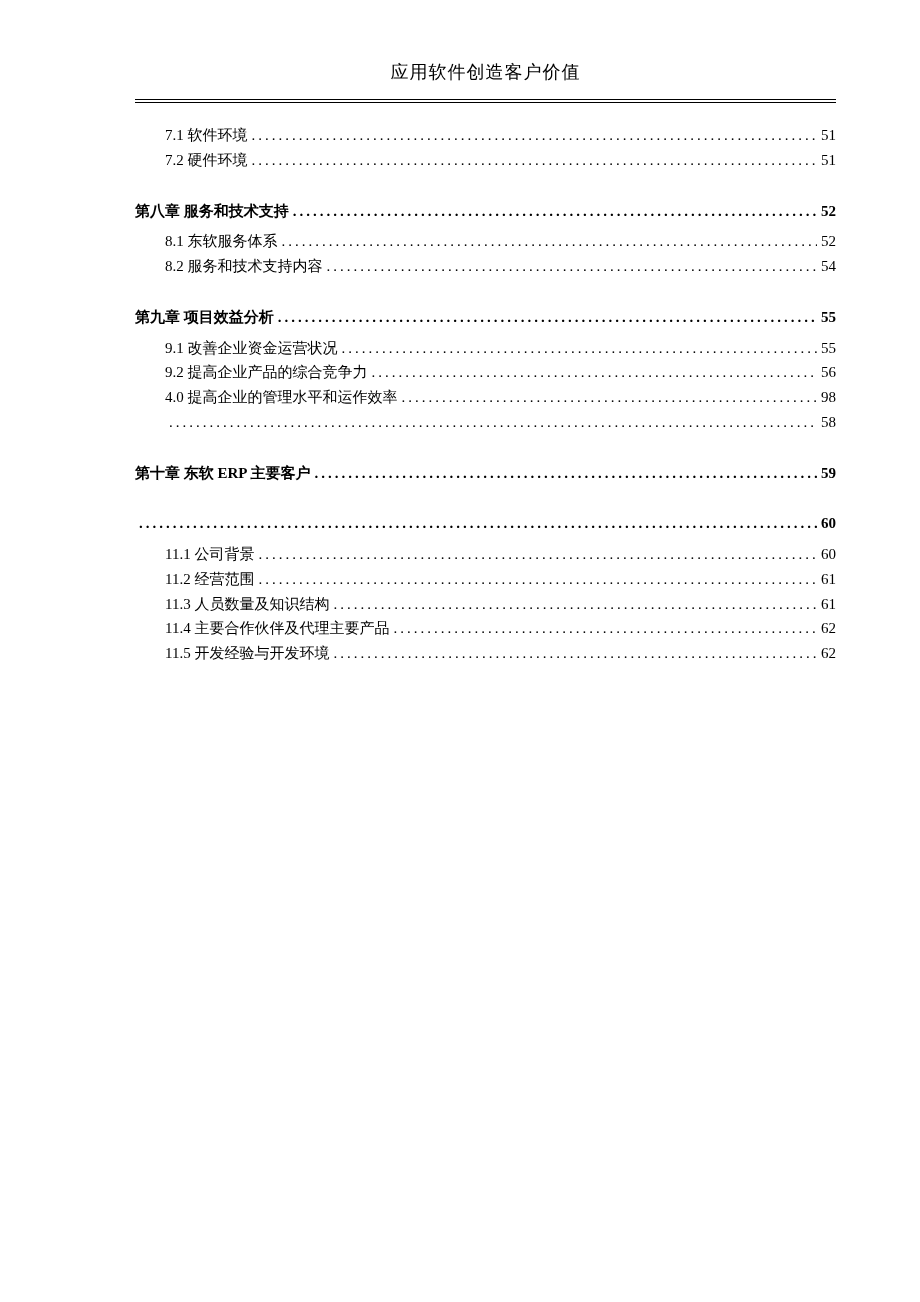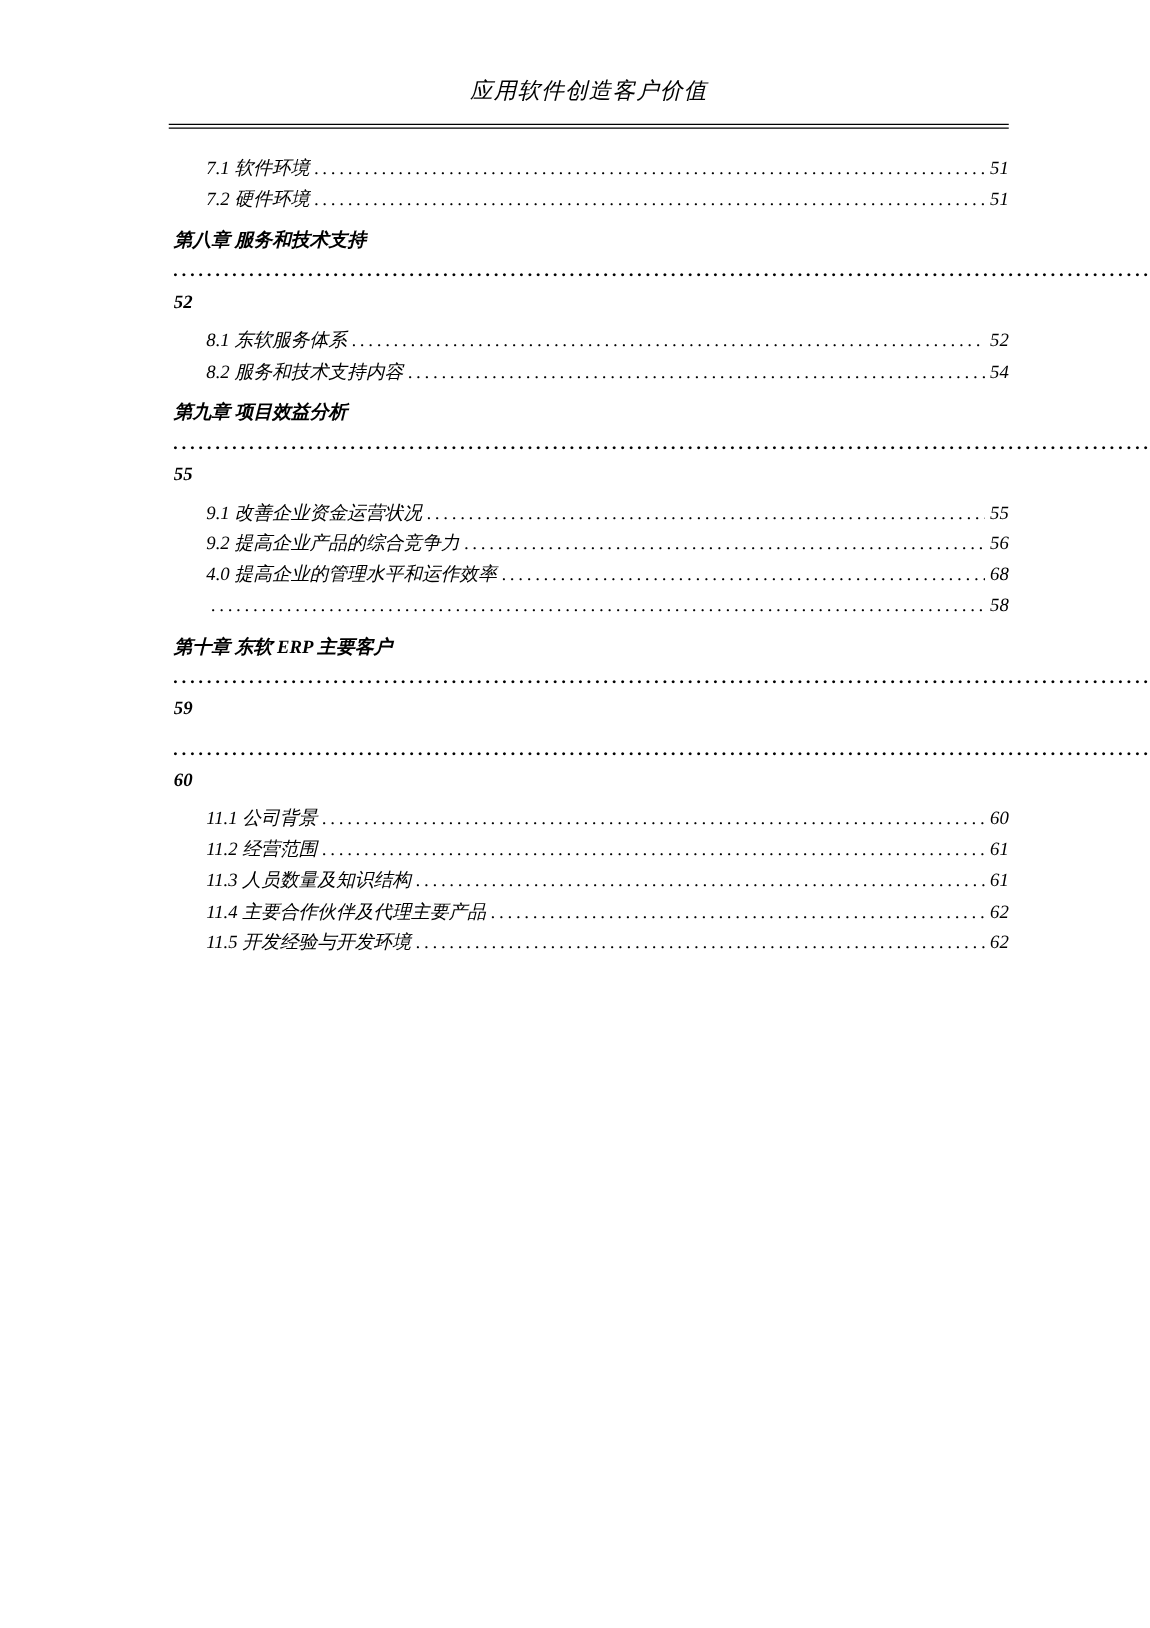--- a/index.html
+++ b/index.html
@@ -6,22 +6,21 @@
     body {
       width: 920px;
       height: 1302px;
       background: #fff;
       font-family: "SimSun", "宋体", serif;
       font-size: 15px;
       color: #000;
       position: relative;
     }
     .page {
-      padding: 60px 113px 0 135px;
-      font-style: italic;
+      padding: 60px 84px 0 135px;
     }
     .header {
       text-align: center;
       font-size: 18px;
       padding-bottom: 12px;
       margin-bottom: 3px;
       letter-spacing: 1px;
     }
     .hr-top {
       border: none;
@@ -35,23 +34,22 @@
     }
     .toc-line {
       display: flex;
       align-items: baseline;
       white-space: nowrap;
       line-height: 1.65;
       font-size: 15px;
     }
     .toc-chapter {
       font-weight: bold;
-      margin-top: 8px;
+      margin-top: 26px;
       margin-bottom: 6px;
-      flex-direction: column;
     }
     .toc-sub {
       padding-left: 30px;
     }
     .toc-sub:first-child {
       margin-top: 0;
       justify-content: space-between;
     }
     .toc-title {
       flex: 0 0 auto;
@@ -124,21 +122,21 @@
         <span class="toc-page">55</span>
       </div>
       <div class="toc-line toc-sub">
         <span class="toc-title">9.2 提高企业产品的综合竞争力</span>
         <span class="toc-dots"></span>
         <span class="toc-page">56</span>
       </div>
       <div class="toc-line toc-sub">
         <span class="toc-title">4.0 提高企业的管理水平和运作效率</span>
         <span class="toc-dots"></span>
-        <span class="toc-page">68</span>
+        <span class="toc-page">98</span>
       </div>
       <div class="toc-line toc-sub">
         <span class="toc-dots"></span>
         <span class="toc-page">58</span>
       </div>
     </div>
 
     <div class="toc-line toc-chapter">
       <span class="toc-title">第十章 东软 ERP 主要客户</span>
       <span class="toc-dots"></span>

